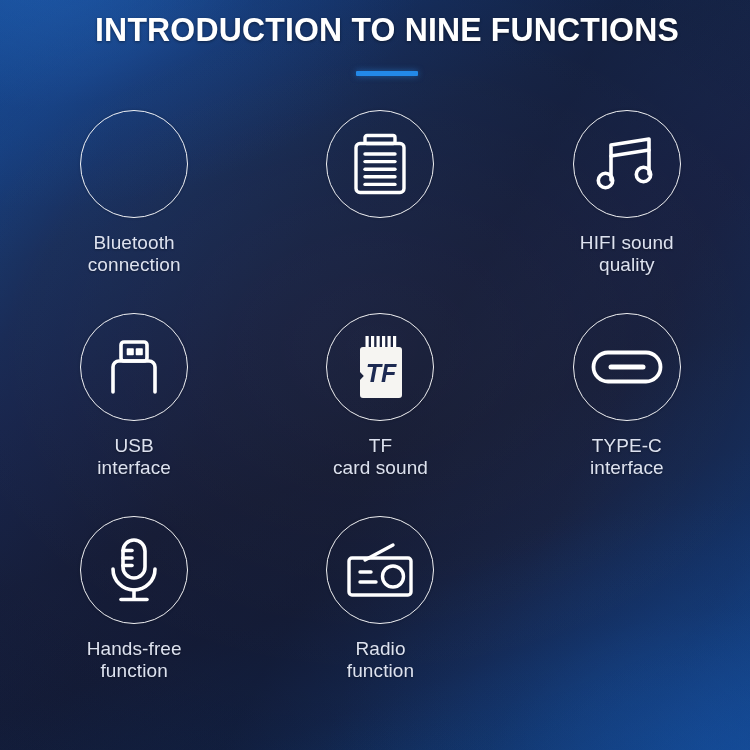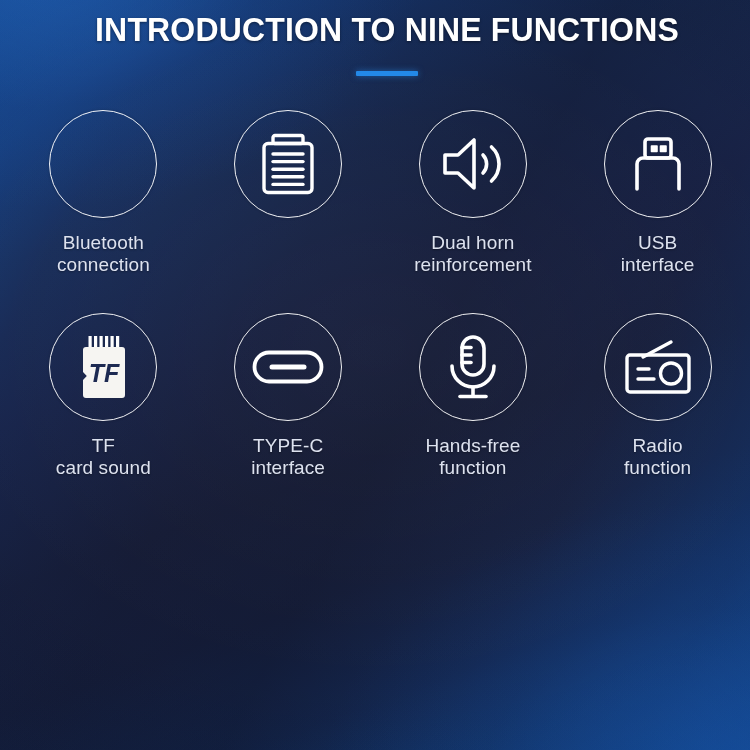--- a/index.html
+++ b/index.html
@@ -95,21 +95,21 @@
   }
 
   
   .grid {
     position: absolute;
     top: 110px;
     left: 0;
     width: 750px;
     z-index: 4;
     display: grid;
-    grid-template-columns: repeat(4, 1fr);
+    grid-template-columns: repeat(3, 1fr);
     grid-template-rows: repeat(3, 203px);
     padding-left: 11px;
     box-sizing: border-box;
   }
   .cell {
     display: flex;
     flex-direction: column;
     align-items: center;
   }
   .circle {
@@ -171,34 +171,35 @@
           <rect x="4" y="10.5" width="48" height="49" rx="4"></rect>
           <line x1="13" y1="21" x2="43" y2="21"></line>
           <line x1="13" y1="28.6" x2="43" y2="28.6"></line>
           <line x1="13" y1="36.2" x2="43" y2="36.2"></line>
           <line x1="13" y1="43.8" x2="43" y2="43.8"></line>
           <line x1="13" y1="51.4" x2="43" y2="51.4"></line>
         </svg>
       </div>
     </div>
 
-
-    <div class="cell">
-      <div class="circle">
-        <svg width="64" height="56" viewBox="0 0 64 56" fill="none" stroke="#ffffff" stroke-width="3.6" stroke-linejoin="round" stroke-linecap="round">
-          <path d="M4 19 H17 L33 4 V52 L17 37 H4 Z"></path>
-          <path d="M42 19 A13 13 0 0 1 42 37"></path>
-          <path d="M50.5 11 A23 23 0 0 1 50.5 45"></path>
-        </svg>
-      </div>
-      <div class="label">
-        <span>Dual horn</span>
-        <span class="l2">reinforcement</span>
-      </div>
-    </div>
+    <div class="cell">
+      <div class="circle">
+        <svg width="60" height="58" viewBox="0 0 60 58" fill="none" stroke="#ffffff" stroke-width="3.6" stroke-linejoin="round" stroke-linecap="round">
+          <path d="M14 45 V10 L52 4 V39"></path>
+          <line x1="14" y1="21" x2="52" y2="15"></line>
+          <circle cx="8.5" cy="45.5" r="7.2"></circle>
+          <circle cx="46.5" cy="39.5" r="7.2"></circle>
+        </svg>
+      </div>
+      <div class="label">
+        <span>HIFI sound</span>
+        <span class="l2">quality</span>
+      </div>
+    </div>
+
 
     <div class="cell">
       <div class="circle">
         <svg width="58" height="58" viewBox="0 0 58 58" fill="none" stroke="#ffffff" stroke-width="3.6" stroke-linejoin="round" stroke-linecap="round">
           <rect x="16" y="4" width="26" height="19" rx="3"></rect>
           <rect x="22.5" y="11" width="5.5" height="5.5" fill="#ffffff" stroke-width="1.6"></rect>
           <rect x="31.5" y="11" width="5.5" height="5.5" fill="#ffffff" stroke-width="1.6"></rect>
           <path d="M8 54 V29 a6 6 0 0 1 6 -6 H44 a6 6 0 0 1 6 6 V54"></path>
         </svg>
       </div>

